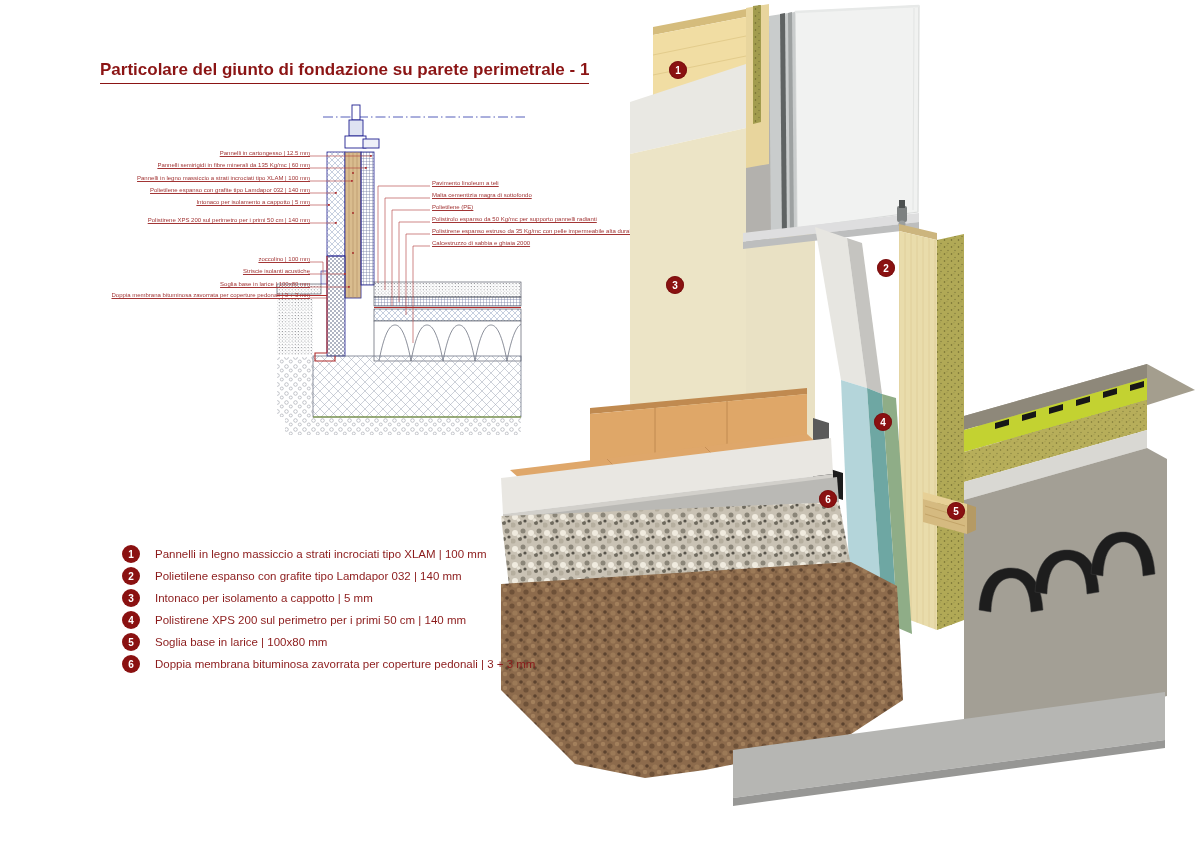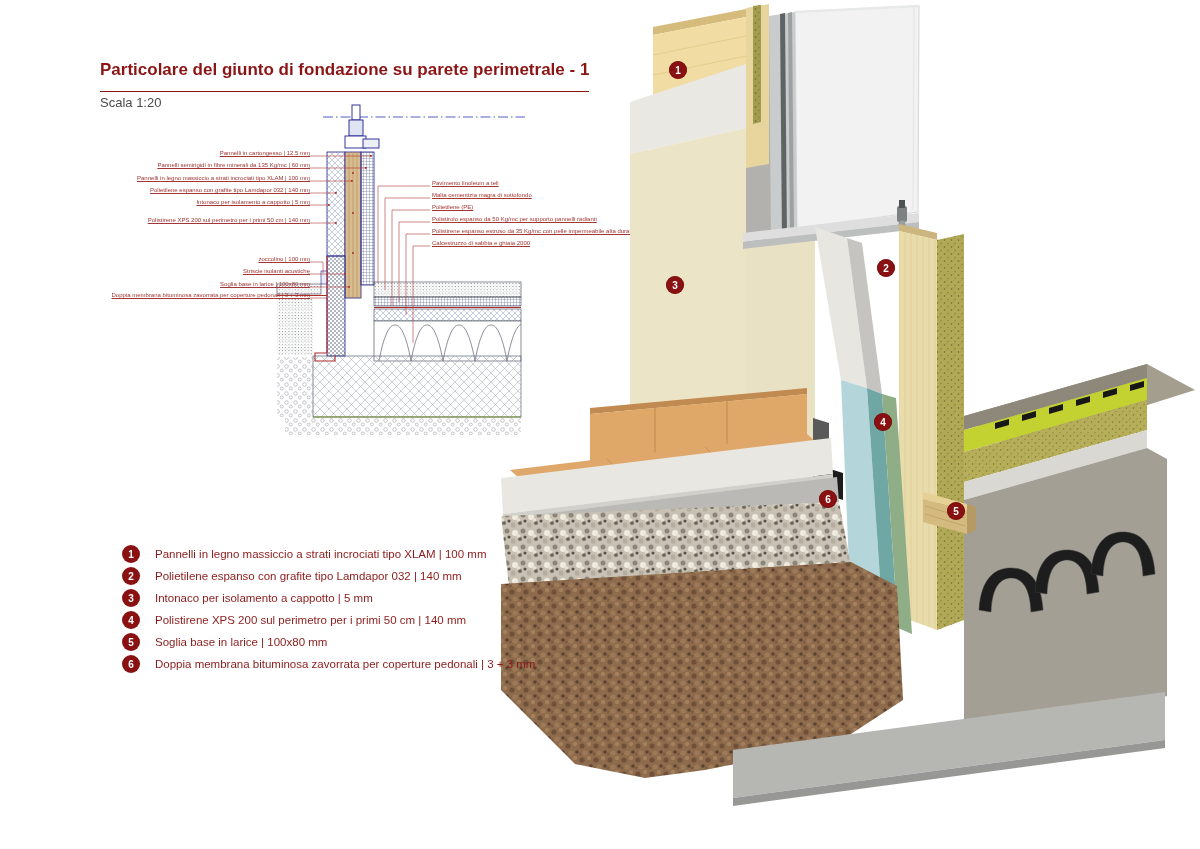--- a/index.html
+++ b/index.html
@@ -3,21 +3,21 @@
 <meta charset="utf-8">
 <style>
   html,body{margin:0;padding:0;}
   body{
     width:1200px;height:849px;position:relative;background:#ffffff;
     font-family:"Liberation Sans", sans-serif;overflow:hidden;
   }
   .title-block{position:absolute;left:100px;top:60px;}
   .title-block h1{
     margin:0;font-size:17px;font-weight:bold;color:#8b1414;
-    border-bottom:1px solid #8b1414;padding-bottom:11px;white-space:nowrap;
+    border-bottom:1px solid #8b1414;padding-bottom:3px;white-space:nowrap;
   }
   .title-block .scale{margin-top:3px;font-size:13px;color:#4a4a4a;}
 
   svg{position:absolute;}
 
   .lbl{
     position:absolute;font-size:6px;line-height:8px;color:#a23535;
     white-space:nowrap;text-decoration:underline;
     text-decoration-thickness:0.5px;
   }
@@ -37,21 +37,20 @@
     font-size:10px;font-weight:bold;display:flex;align-items:center;
     justify-content:center;flex:0 0 18px;
   }
   .legend .txt{margin-left:15px;font-size:11.5px;color:#8b1a1a;white-space:nowrap;}
 </style>
 </head>
 <body>
 
 <div class="title-block">
   <h1>Particolare del giunto di fondazione su parete perimetrale - 1</h1>
-  <div class="scale">Scala 1:20</div>
 </div>
 
 <svg style="left:275px;top:103px;" width="260" height="335" viewBox="0 0 260 335">
   <defs>
     <pattern id="p2cross" width="6" height="6" patternUnits="userSpaceOnUse">
       <path d="M0,0 L6,6 M6,0 L0,6" stroke="#8fa0c0" stroke-width="0.5" fill="none"></path>
     </pattern>
     <pattern id="p2diamond" width="4" height="4" patternUnits="userSpaceOnUse">
       <path d="M0,0 L4,4 M4,0 L0,4" stroke="#606a86" stroke-width="0.5" fill="none"></path>
     </pattern>

